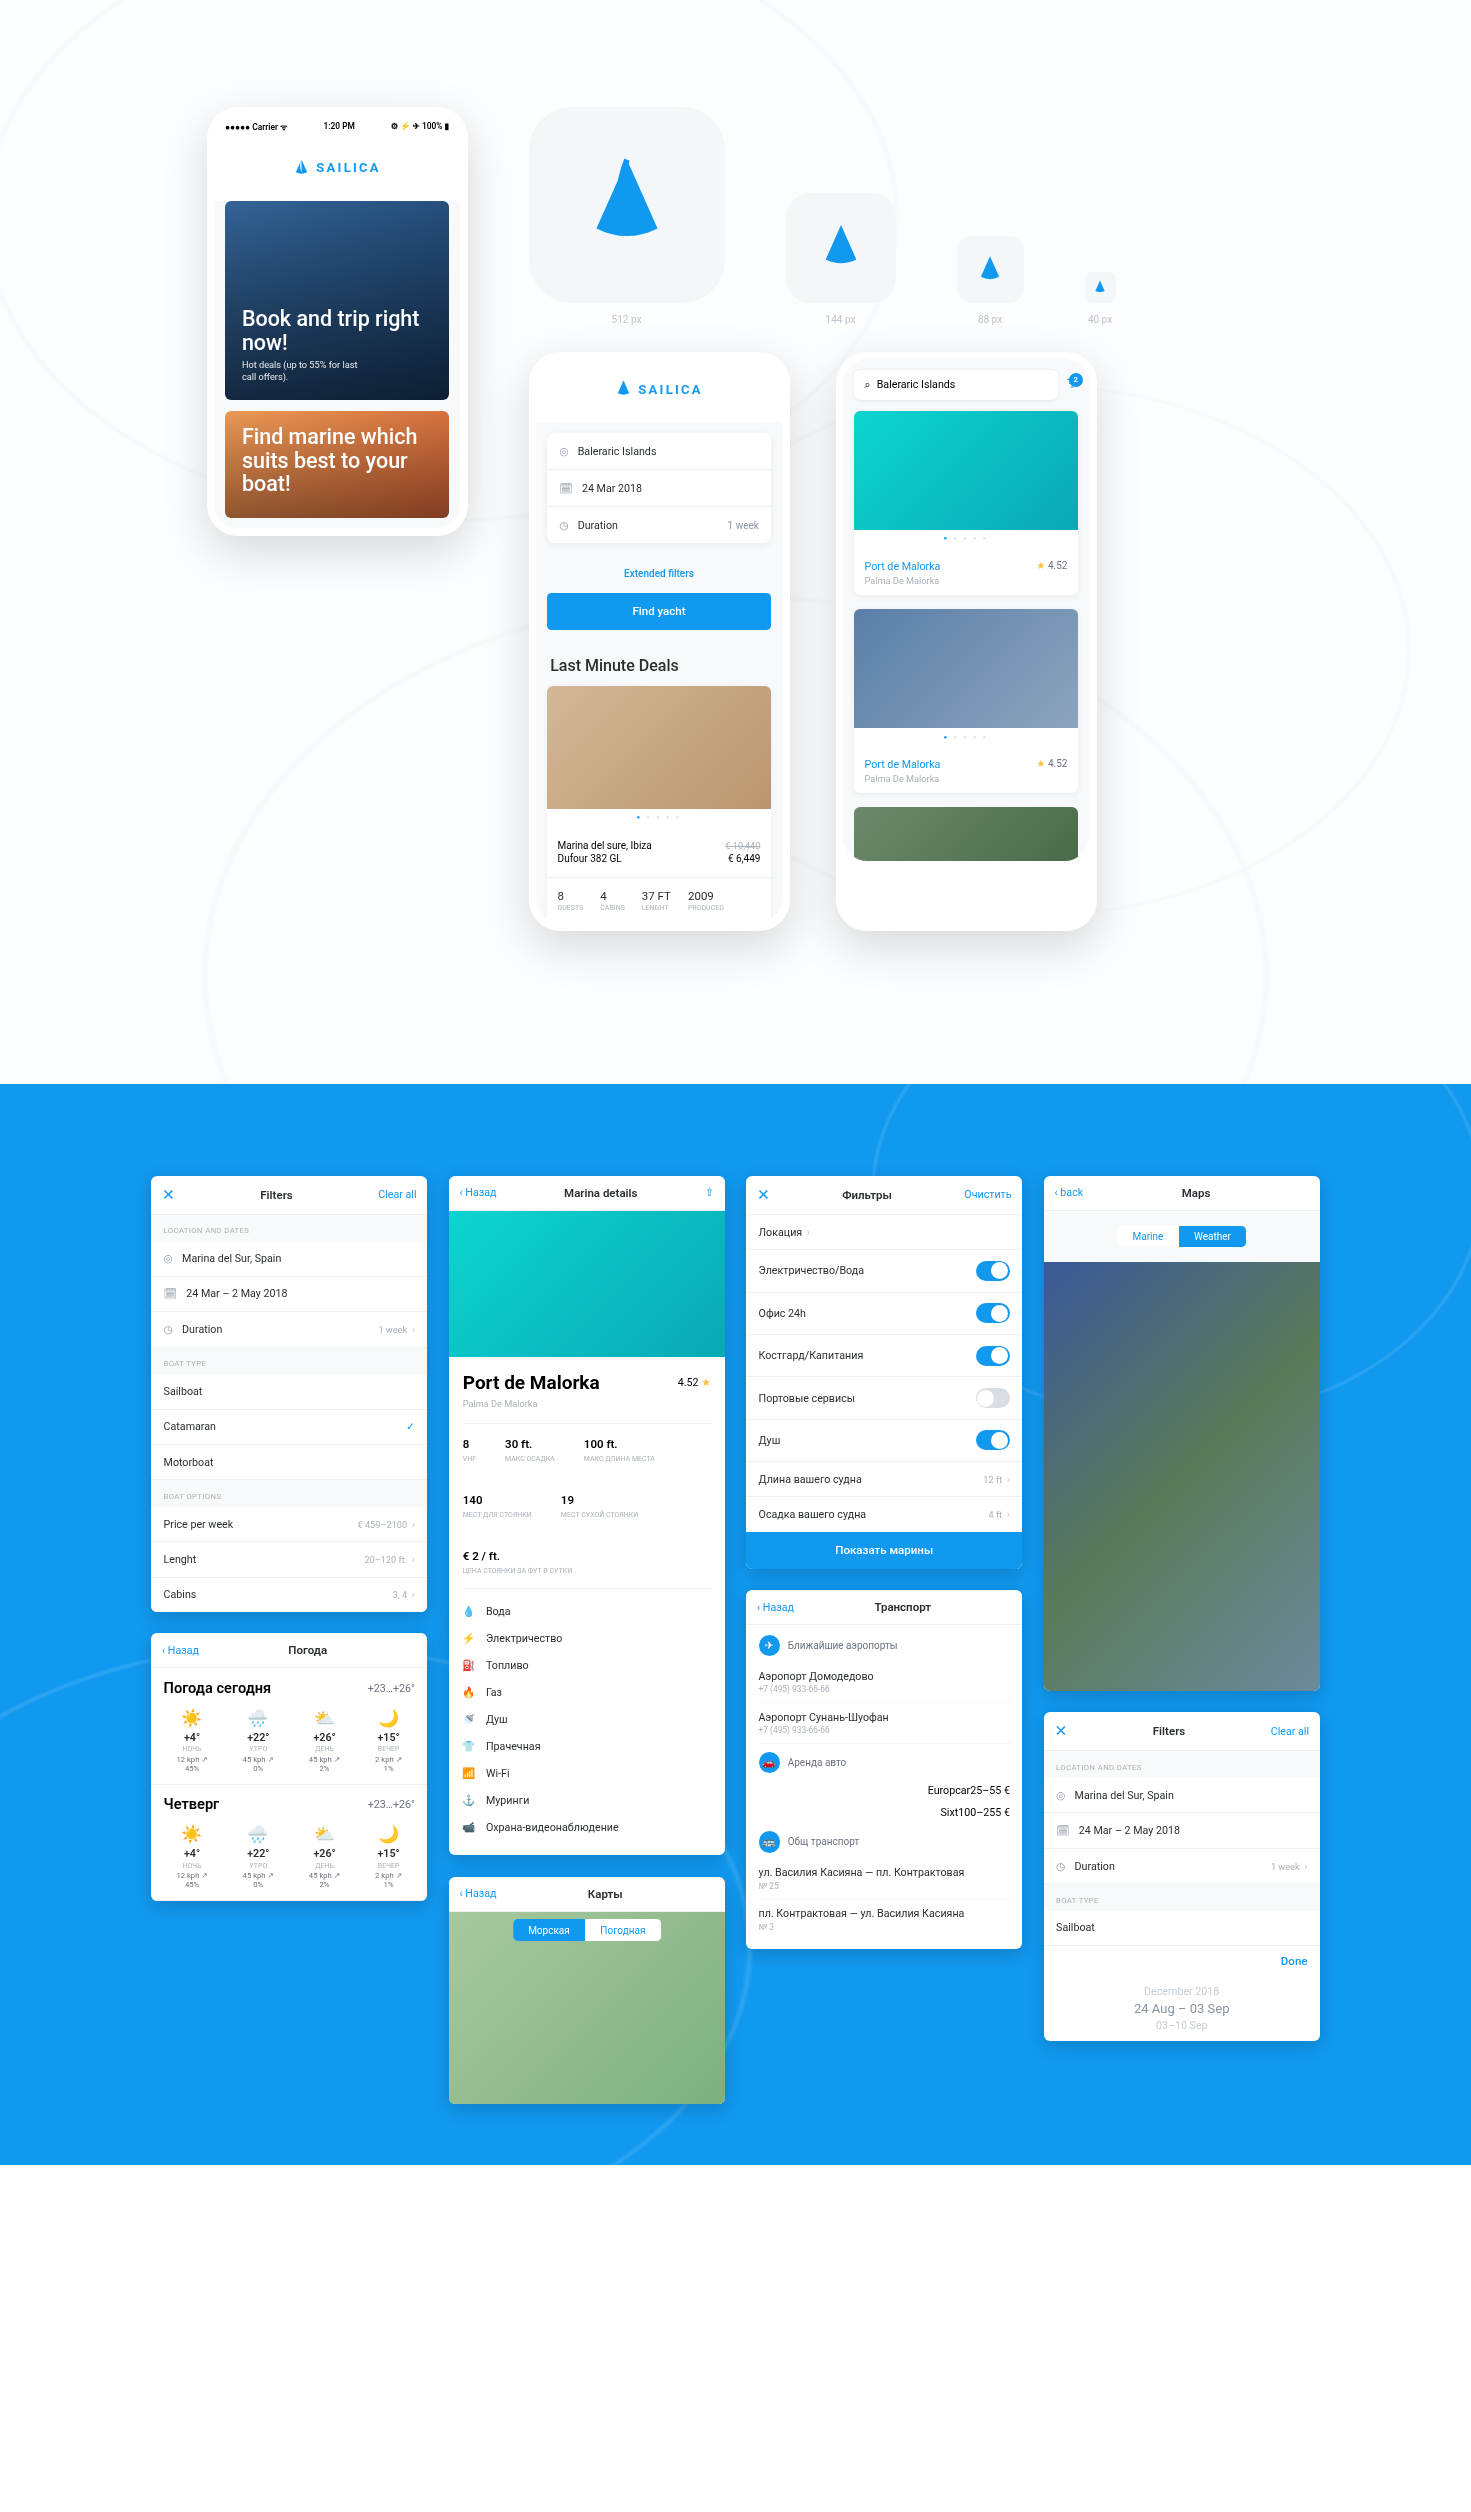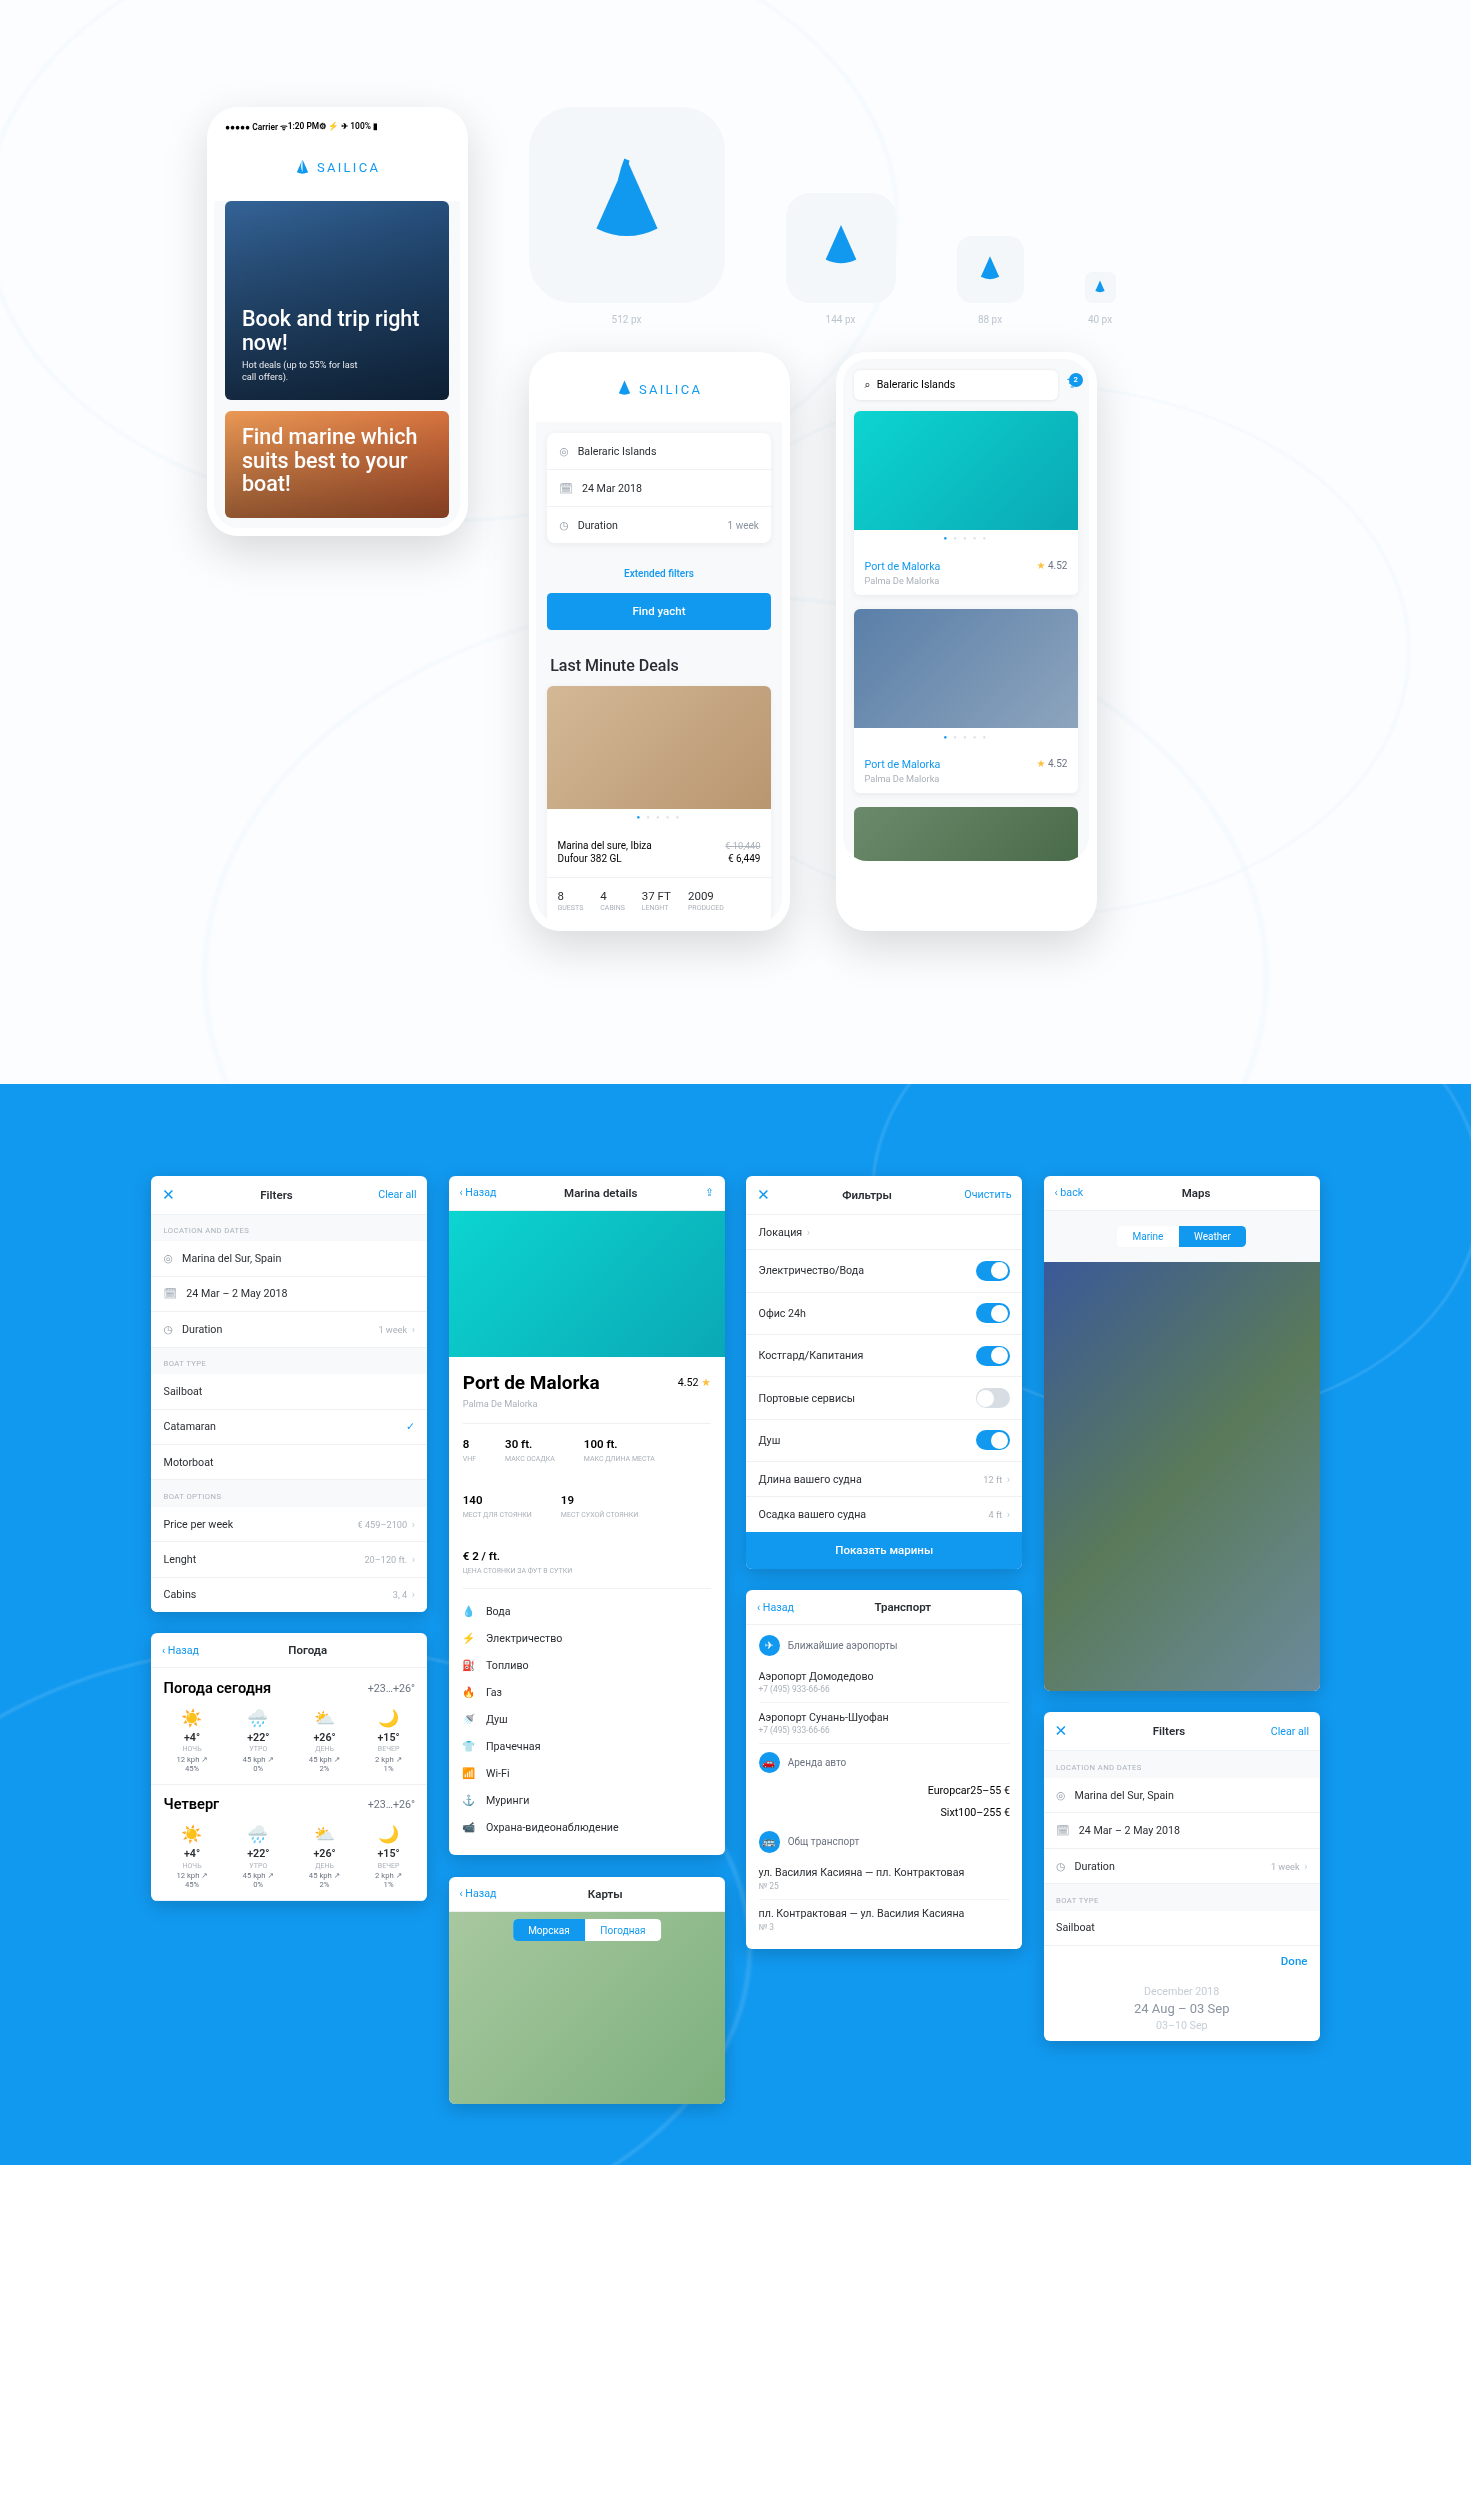--- a/index.html
+++ b/index.html
@@ -9,23 +9,23 @@
 .contour-lines{position:absolute;top:0;left:0;width:100%;height:100%;opacity:.08;background:
   radial-gradient(ellipse 460px 307px at 30% 20%,transparent 98%,rgba(17,153,240,.4) 99%,transparent 100%),
   radial-gradient(ellipse 383px 268px at 70% 60%,transparent 98%,rgba(17,153,240,.4) 99%,transparent 100%),
   radial-gradient(ellipse 536px 383px at 50% 90%,transparent 98%,rgba(17,153,240,.4) 99%,transparent 100%)}
 .contour-lines-white{position:absolute;top:0;left:0;width:100%;height:100%;opacity:.12;background:
   radial-gradient(ellipse 307px 230px at 80% 10%,transparent 98%,#fff 99%,transparent 100%),
   radial-gradient(ellipse 460px 307px at 20% 80%,transparent 98%,#fff 99%,transparent 100%)}
 .container{max-width:1150px;margin:0 auto;position:relative;display:flex;gap:61px;padding:0 46px;align-items:flex-start}
 .phone{background:#fff;border-radius:31px;padding:7.7px;box-shadow:0 15.3px 46px rgba(0,0,0,.15);width:261px;flex-shrink:0}
 .phone-inner{background:#f7f9fb;border-radius:24.5px;overflow:hidden}
-.status-bar{display:flex;align-items:center;padding:6.1px 10.7px;font-size:8.4px;font-weight:600;background:#fff}
+.status-bar{display:flex;justify-content:space-between;align-items:center;padding:6.1px 10.7px;font-size:8.4px;font-weight:600;background:#fff}
 .brand-header{text-align:center;padding:20px 0;background:#fff}
-.brand{display:inline-flex;align-items:center;gap:6.1px;color:#1199f0;font-weight:400;letter-spacing:2.3px;font-size:13px}
+.brand{display:inline-flex;align-items:center;gap:6.1px;color:#1199f0;font-weight:700;letter-spacing:2.3px;font-size:13px}
 .logo{width:17px;height:20px}
 .hero-card{margin:0 10.7px 10.7px;border-radius:6.1px;overflow:hidden;position:relative;height:199px;display:flex;flex-direction:column;justify-content:flex-end;padding:17px;color:#fff}
 .hero-card h2{font-size:21.5px;font-weight:500;line-height:1.1;margin-bottom:4.6px}
 .hero-card p{font-size:9.2px;opacity:.9;max-width:123px;line-height:1.3}
 .bg-yacht{background:linear-gradient(rgba(0,0,0,.1),rgba(0,0,0,.55)),linear-gradient(135deg,#3a6fa8,#1e4571)}
 .bg-sea{background:linear-gradient(rgba(0,0,0,.05),rgba(0,0,0,.5)),linear-gradient(135deg,#0dbdc4,#0a7a9c)}
 .bg-sunset{background:linear-gradient(rgba(0,0,0,.05),rgba(0,0,0,.4)),linear-gradient(135deg,#f7a15a,#d66638)}
 .icons-col{display:flex;flex-direction:column;gap:27px}
 .icon-row{display:flex;align-items:flex-end;gap:61px}
 .app-icon{border-radius:22%;background:#f4f7fa;display:flex;align-items:center;justify-content:center;position:relative}

